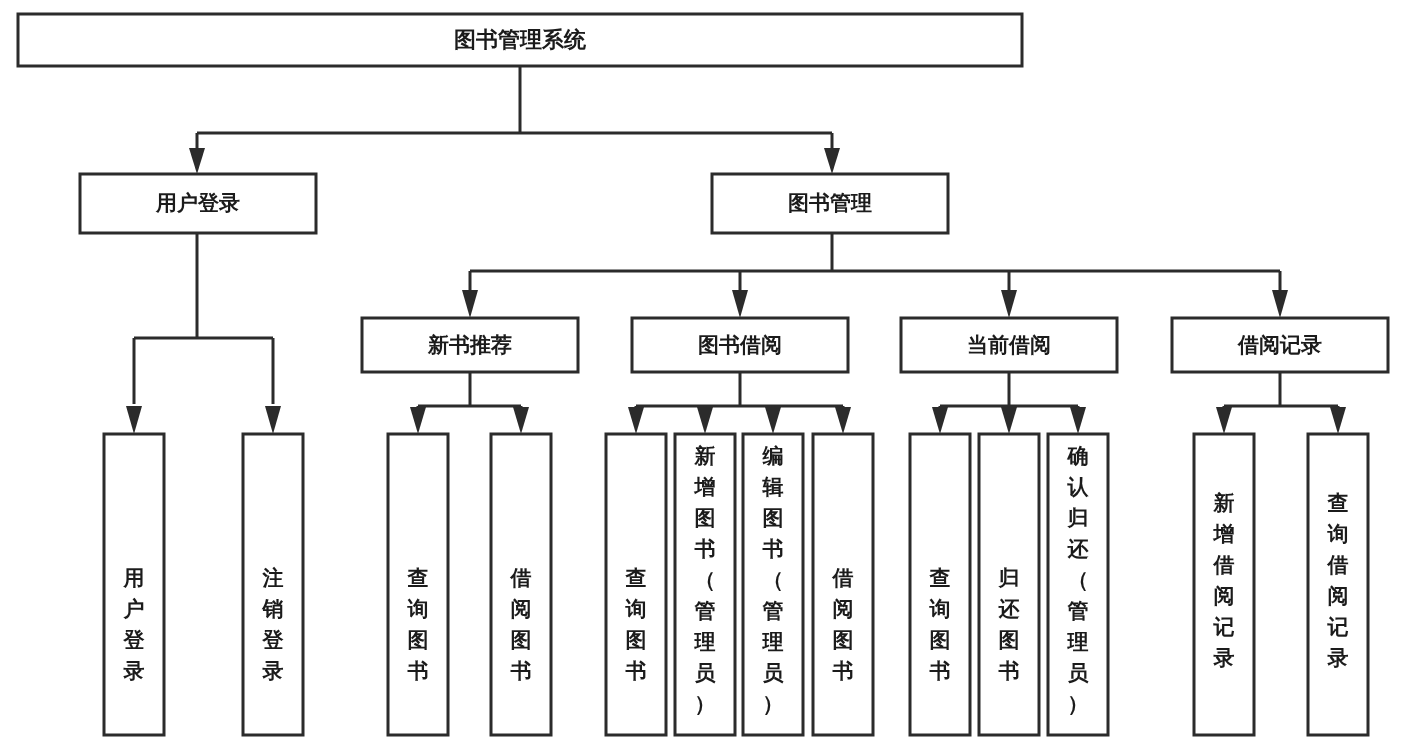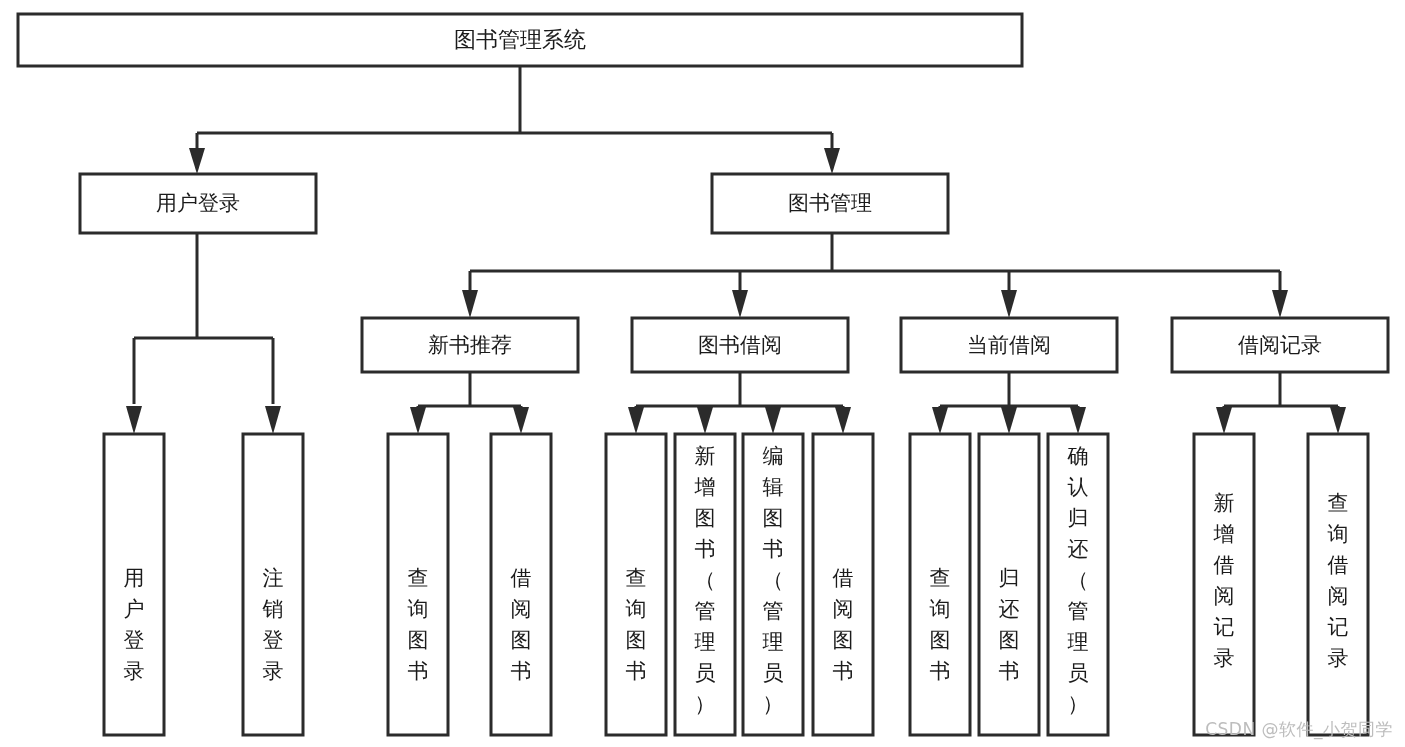--- a/index.html
+++ b/index.html
@@ -13,20 +13,21 @@
     font-family: "DejaVu Sans", "Liberation Sans", sans-serif;
     overflow: hidden;
     position: relative;
   }
   #diagram-root {
     position: absolute;
     left: 0;
     top: 0;
     width: 1405px;
     height: 747px;
+    font-weight: bold;
   }
   .node-rect {
     fill: #ffffff;
     stroke: #2b2b2b;
     stroke-width: 3;
   }
   .node-label {
     font-family: "DejaVu Sans", "Liberation Sans", sans-serif;
     fill: #1b1b1b;
     font-size: 21px;
@@ -222,14 +223,13 @@
         <text class="vert-label" x="1224" y="510"><tspan x="1224" dy="0">新</tspan><tspan x="1224" dy="31">增</tspan><tspan x="1224" dy="31">借</tspan><tspan x="1224" dy="31">阅</tspan><tspan x="1224" dy="31">记</tspan><tspan x="1224" dy="31">录</tspan></text>
       </g>
       <g>
         <rect class="node-rect" x="1308" y="434" width="60" height="301"></rect>
         <text class="vert-label" x="1338" y="510"><tspan x="1338" dy="0">查</tspan><tspan x="1338" dy="31">询</tspan><tspan x="1338" dy="31">借</tspan><tspan x="1338" dy="31">阅</tspan><tspan x="1338" dy="31">记</tspan><tspan x="1338" dy="31">录</tspan></text>
       </g>
 
     </g>
   </svg>
 
-  <div class="watermark">CSDN @软件_小贺同学</div>
 </div>
 
 </body></html>

